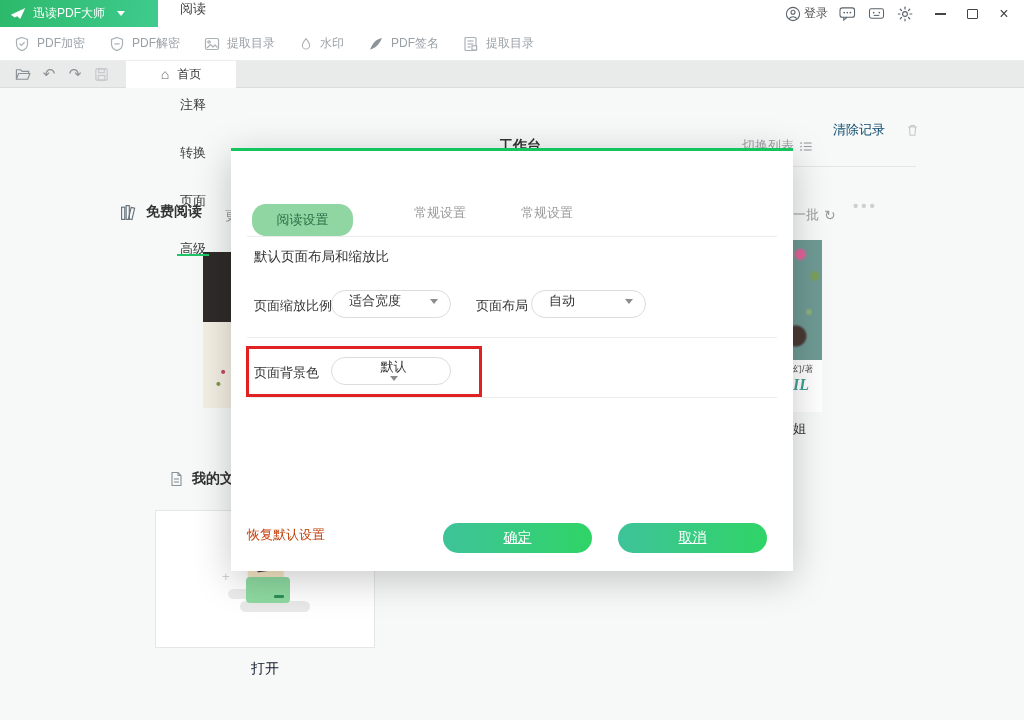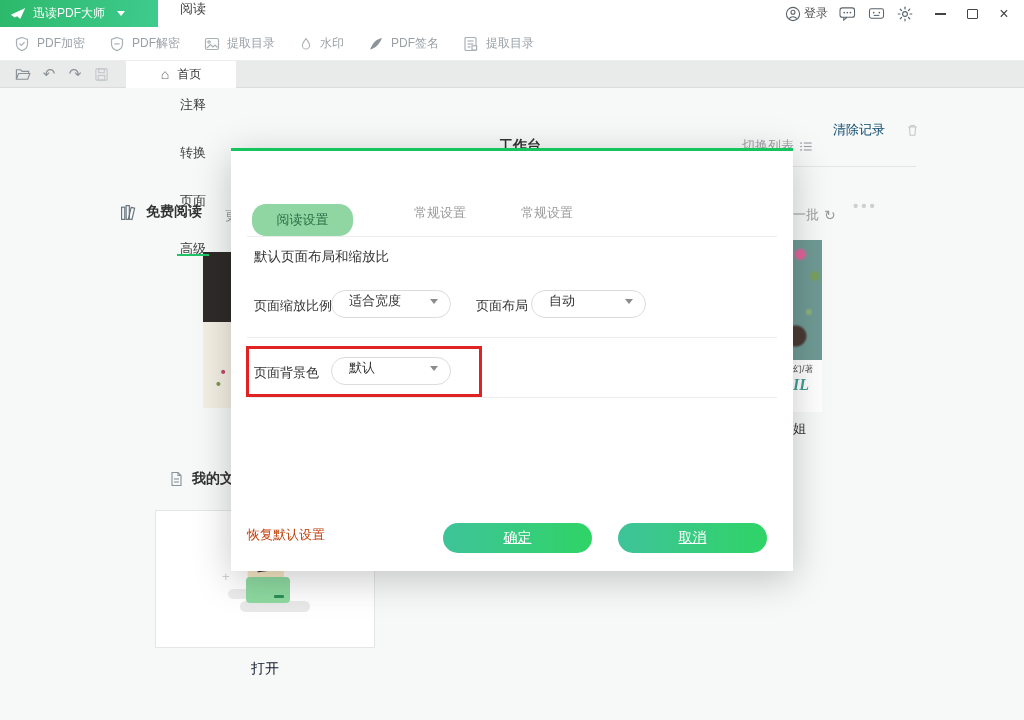--- a/index.html
+++ b/index.html
@@ -88,21 +88,21 @@
   .dlg-div.d2 { top:189px; }
   .dlg-div.d3 { top:249px; }
   .dlg-section { position:absolute; left:23px; top:100px; font-size:13.5px; color:#333; }
   .dlg-label { position:absolute; font-size:13px; color:#333; }
   .lbl-zoom { left:23px; top:149px; }
   .lbl-layout { left:245px; top:149px; }
   .lbl-bg { left:23px; top:216px; }
   .dlg-select { position:absolute; height:28px; border:1px solid #dcdcdc; border-radius:14px; background:#fff; display:flex; align-items:center; justify-content:space-between; padding:0 12px 6px 17px; font-size:13px; color:#333; cursor:pointer; }
   .sel-zoom { left:100px; top:142px; width:120px; }
   .sel-layout { left:300px; top:142px; width:115px; }
-  .sel-bg { left:100px; top:209px; width:120px; }
+  .sel-bg { left:100px; top:209px; width:120px;flex-direction:column; }
   .sel-caret { width:0; height:0; border-left:4px solid transparent; border-right:4px solid transparent; border-top:5px solid #8c8c8c; }
   .red-box { position:absolute; left:15px; top:198px; width:236px; height:51px; border:3px solid #e02222; z-index:5; pointer-events:none; }
   .restore-link { position:absolute; left:16px; top:378px; font-size:13px; color:#c2410c; cursor:pointer; }
   .dlg-btn { position:absolute; top:375px; width:149px; height:30px; border-radius:15px; background:linear-gradient(90deg,#3ec39a,#2fd466); color:#fff; font-size:14px; display:flex; align-items:center; justify-content:center; cursor:pointer;text-decoration:underline; }
   .btn-ok { left:212px; }
   .btn-cancel { left:387px; }
 
   svg { display:block; }
 </style>
 </head>

